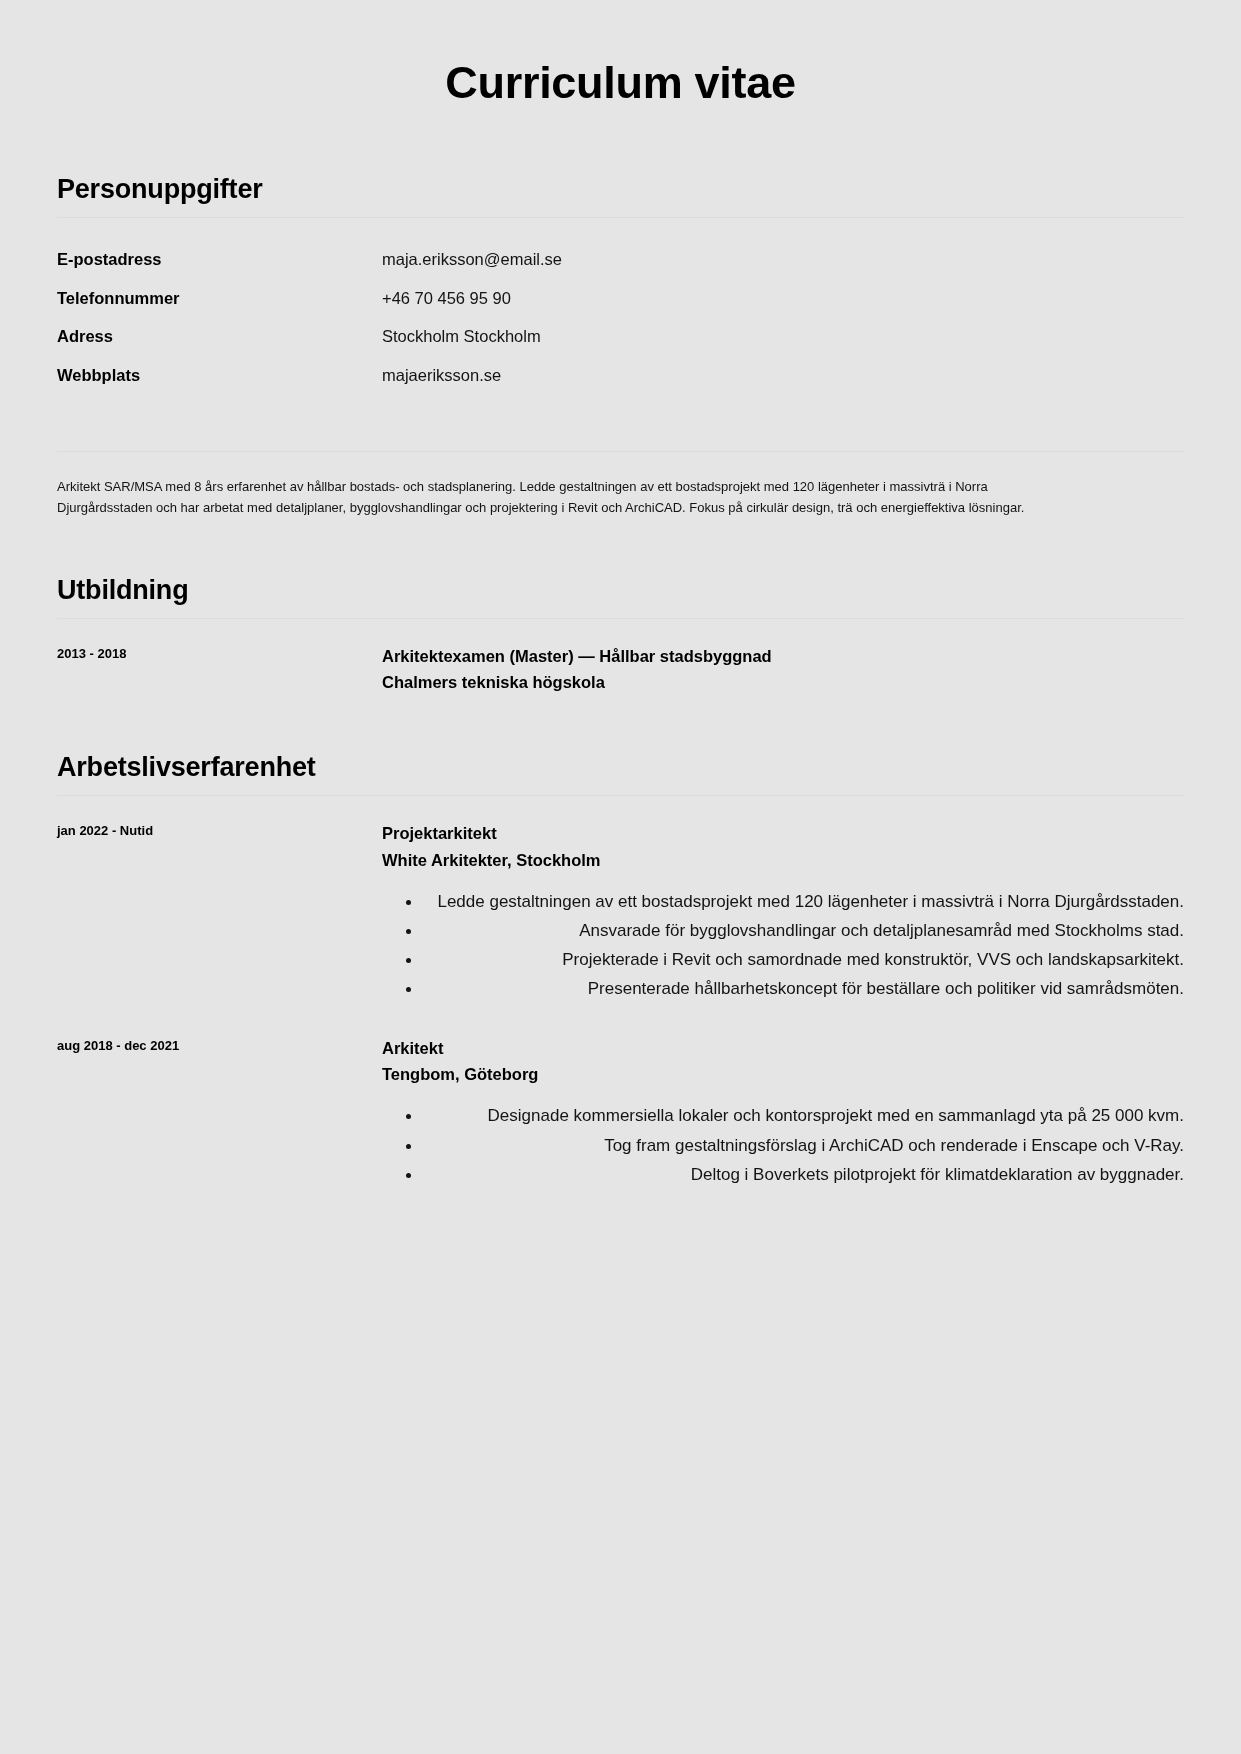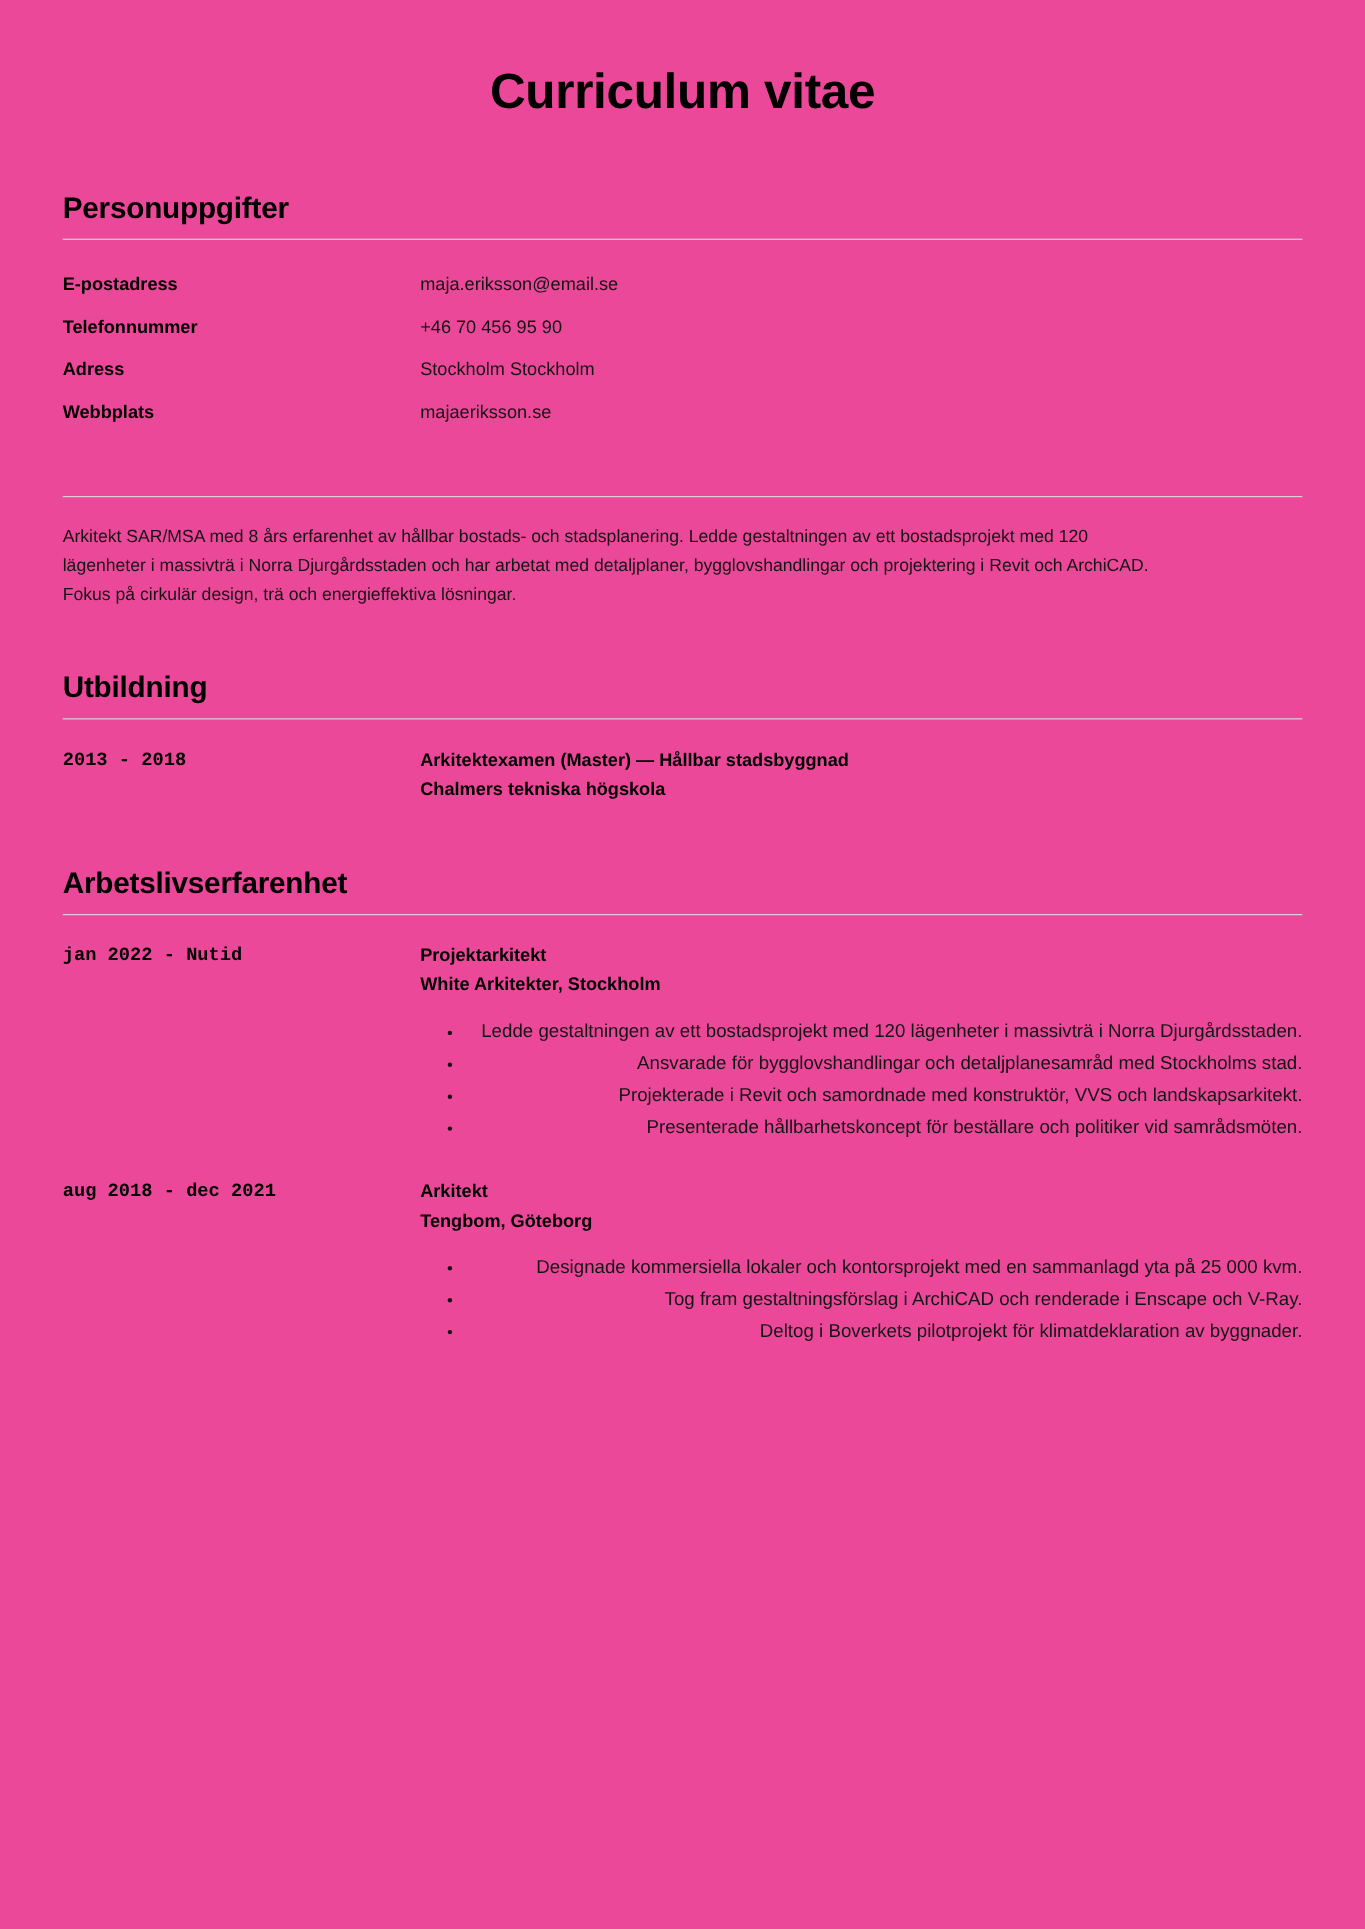--- a/index.html
+++ b/index.html
@@ -11,21 +11,21 @@
   body {
     font-family: "Liberation Sans", sans-serif;
     color: #1a1a1a;
     -webkit-font-smoothing: antialiased;
   }
   .page {
     position: relative;
     width: 1241px;
     min-height: 1754px;
     margin: 0 auto;
-    background: #ec4899;
+    background: #e5e5e5;
     box-sizing: border-box;
     padding: 0 57px;
   }
   
   .doc-title {
     text-align: center;
     font-size: 45px;
     font-weight: bold;
     letter-spacing: -0.3px;
     margin: 0;
@@ -73,46 +73,45 @@
   }
   .detail-value {
     font-size: 16.5px;
     font-weight: normal;
     line-height: 1.5;
     color: #141414;
   }
   
   .profile-text {
     margin: 24px 0 0 0;
-    font-size: 16px;
+    font-size: 13px;
     line-height: 1.62;
     color: #141414;
     max-width: 1000px;
   }
   
   .entries {
     margin-top: 24px;
   }
   .entry {
     display: flex;
     align-items: flex-start;
     margin-top: 0;
   }
   .entry + .entry {
     margin-top: 30px;
   }
   .entry-period {
     width: 325px;
     flex: 0 0 325px;
-    font-size: 17px;
+    font-size: 13px;
     font-weight: bold;
     line-height: 1.55;
     color: #000000;
     padding-top: 1px;
-    font-family: Liberation Mono, monospace;
   }
   .entry-body {
     flex: 1 1 auto;
     min-width: 0;
   }
   .entry-title {
     font-size: 16.5px;
     font-weight: bold;
     line-height: 1.6;
     color: #000000;

